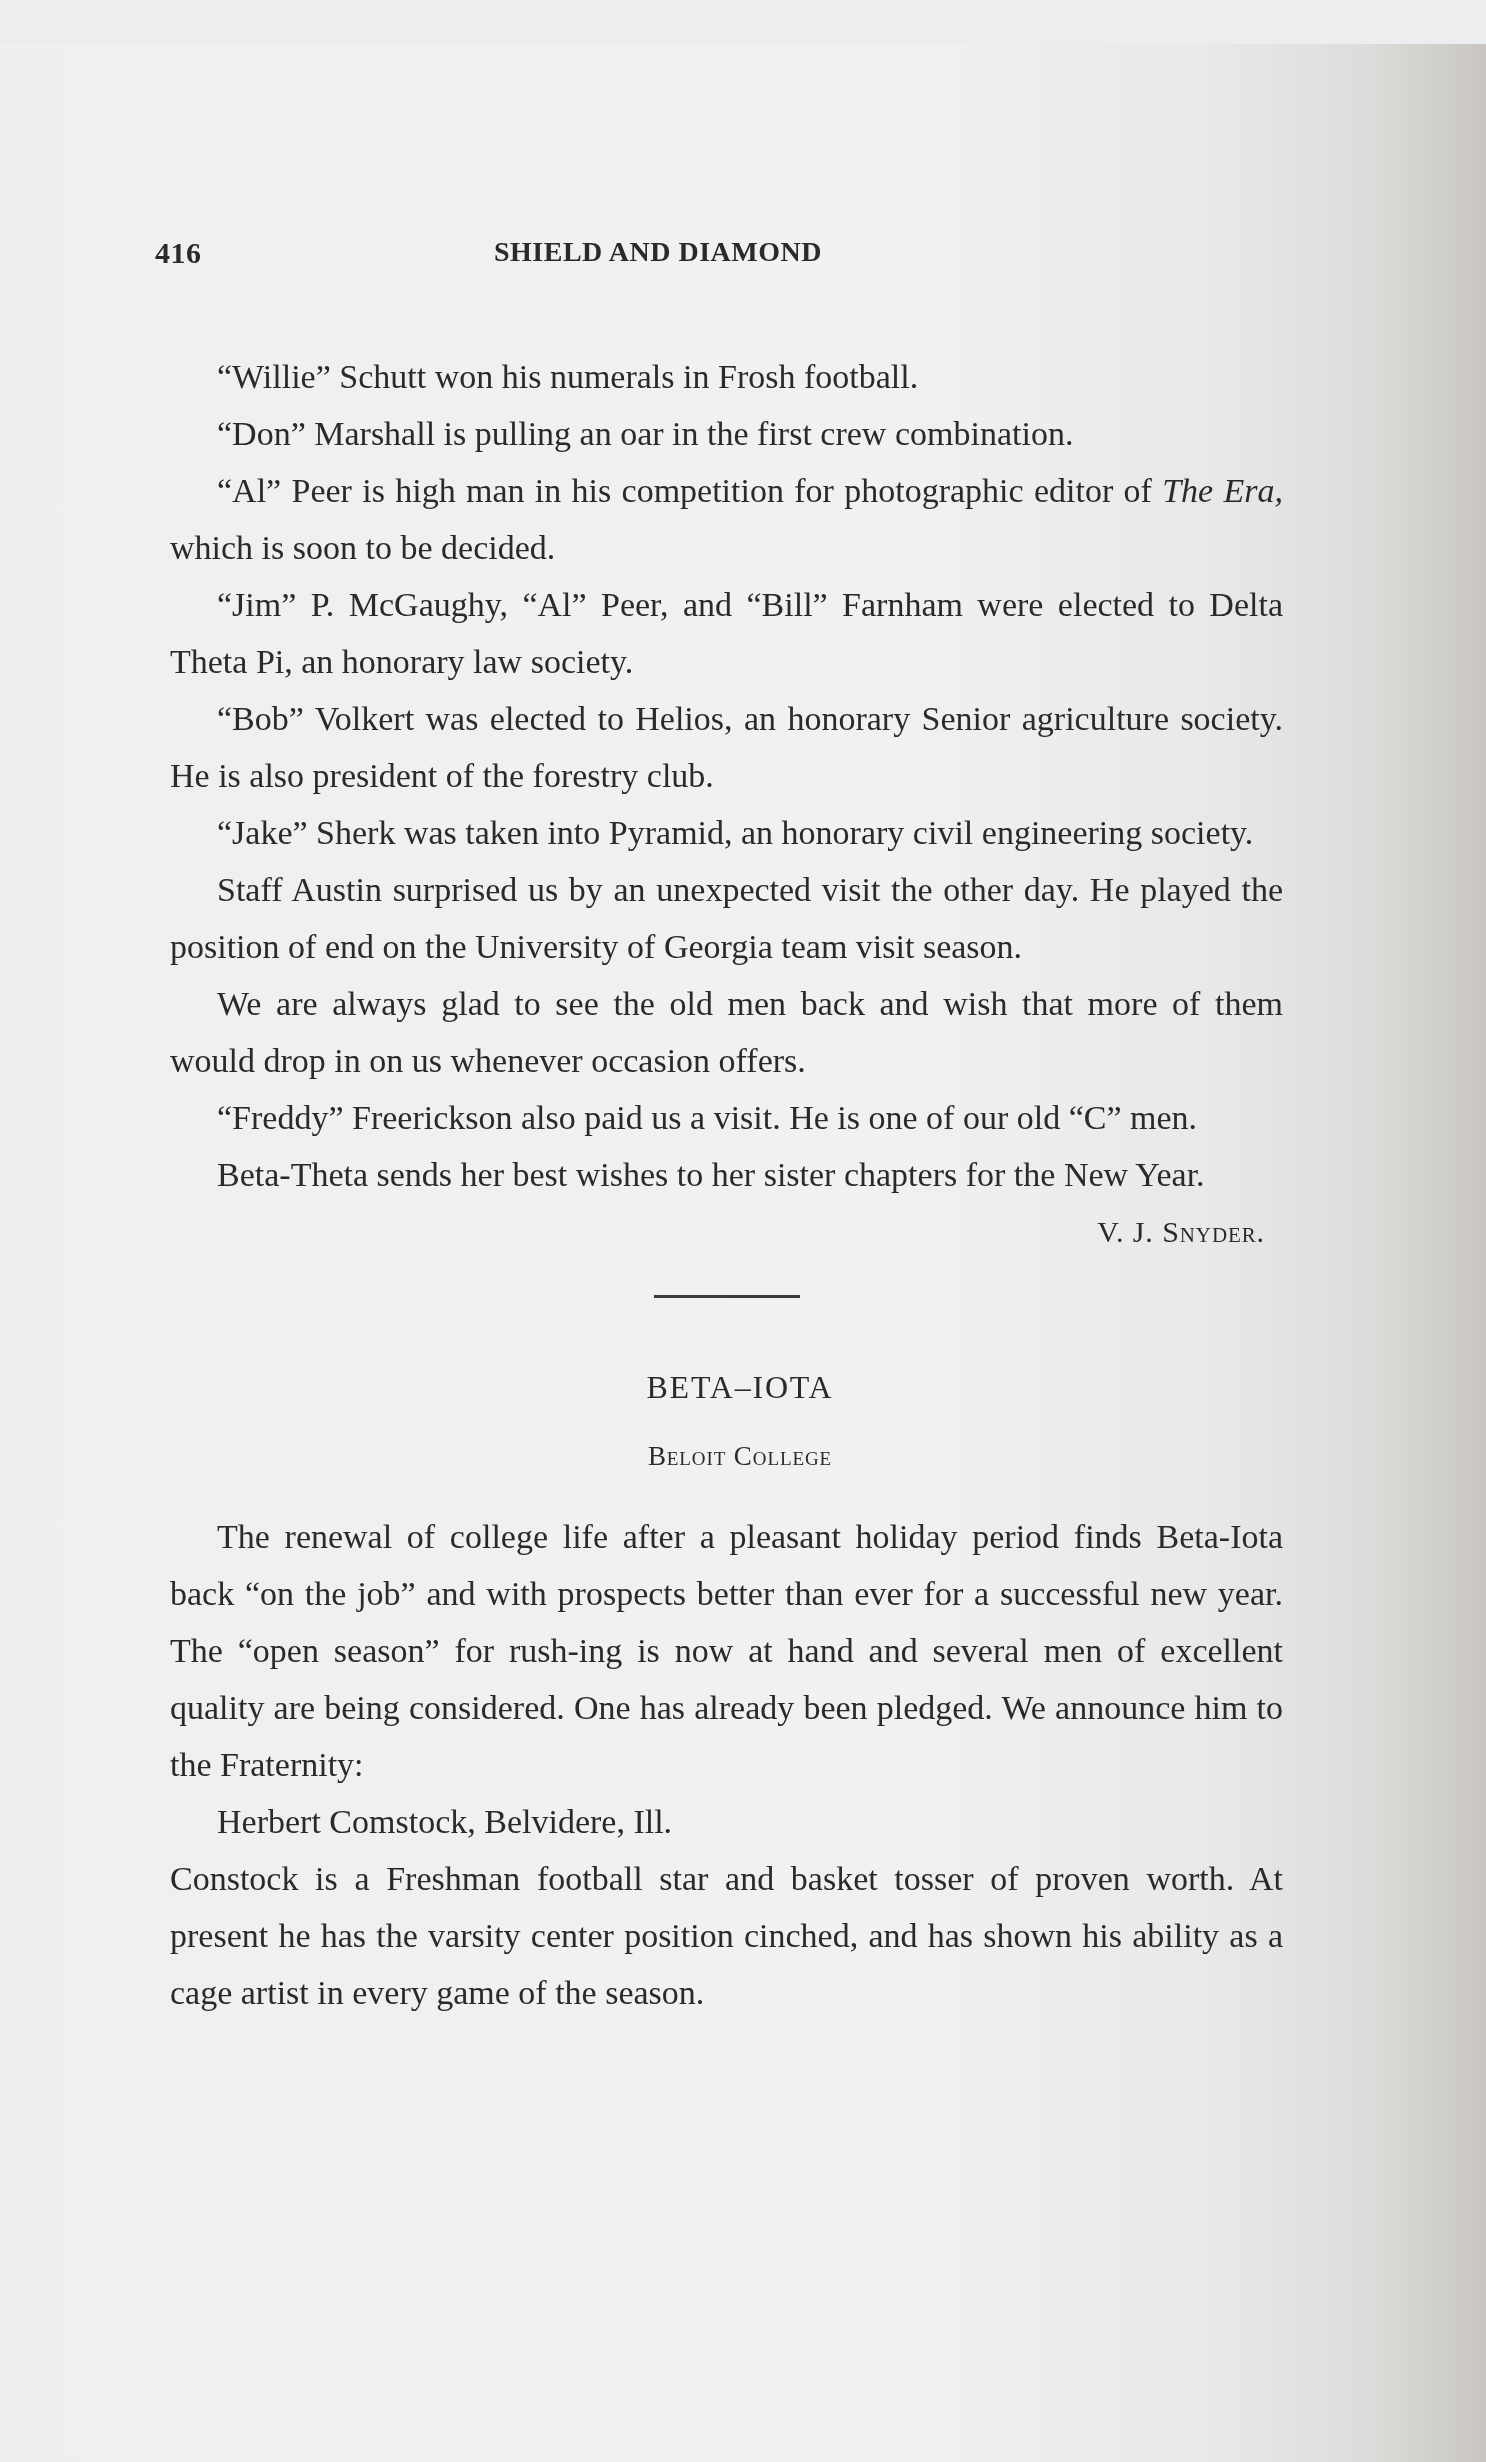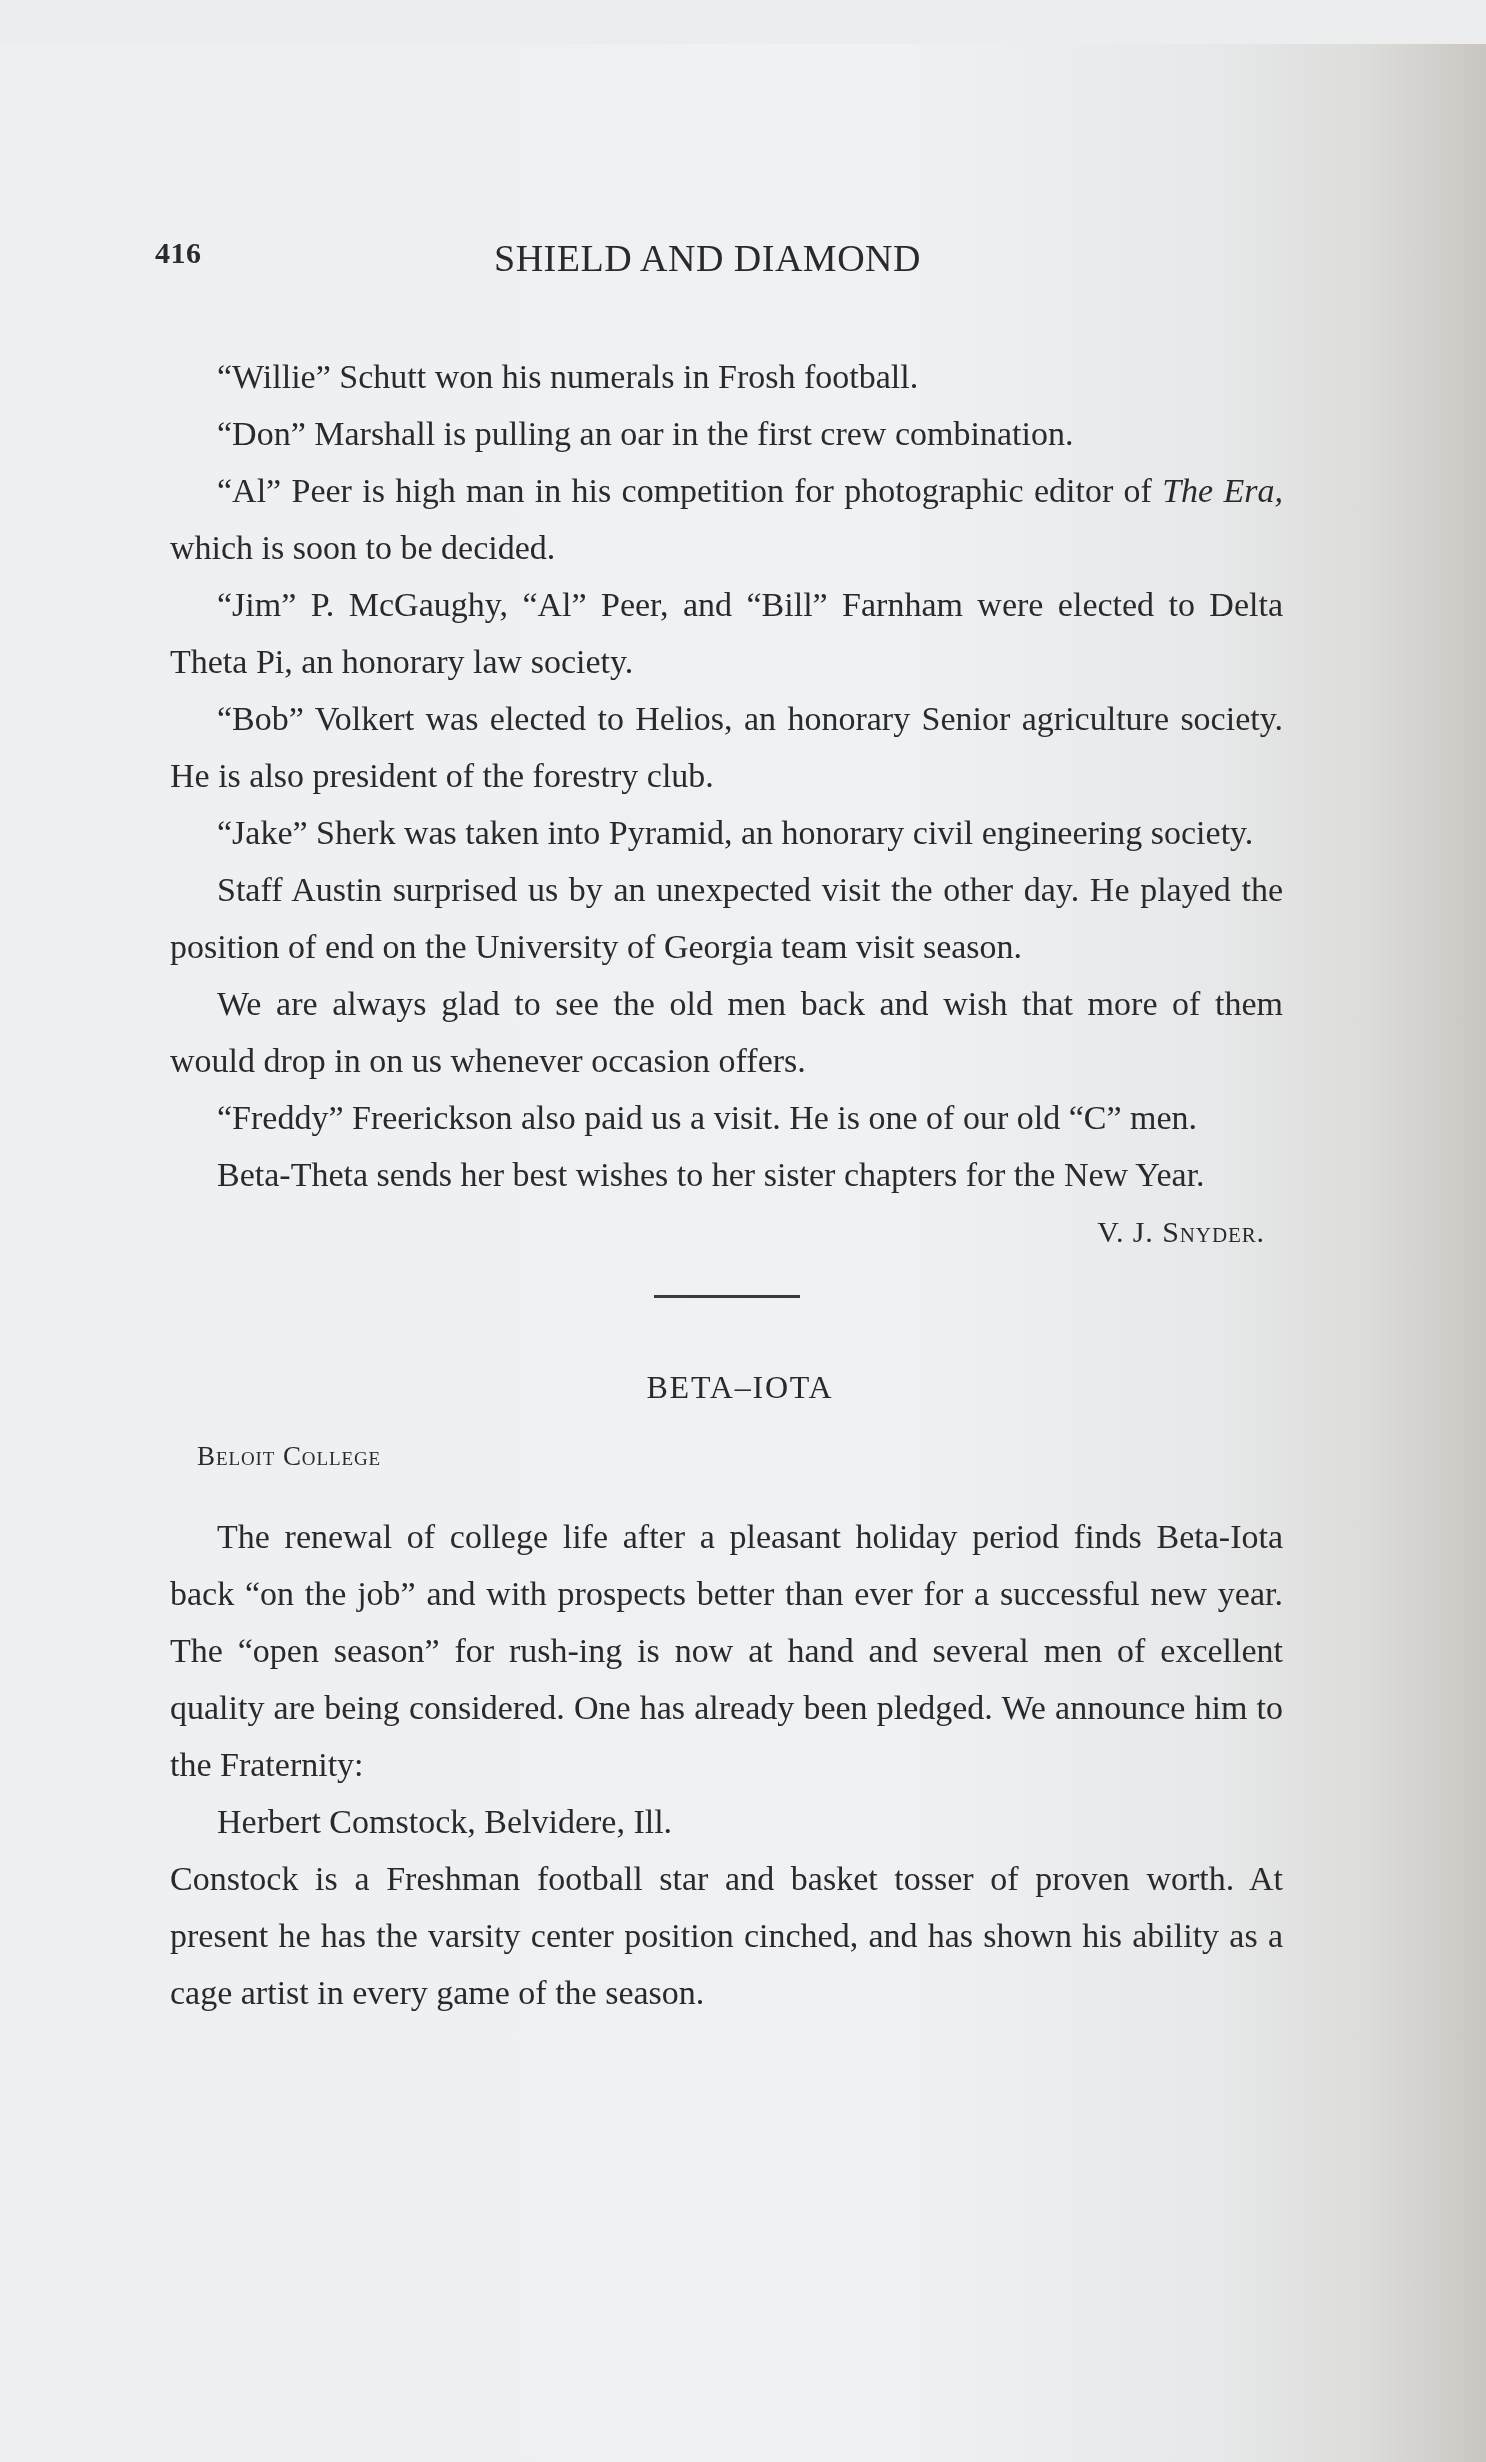--- a/index.html
+++ b/index.html
@@ -16,21 +16,21 @@
   }
   .running-head {
     position: absolute; top: 192px; left: 155px; width: 1100px; height: 46px;
   }
   .page-number {
     position: absolute; left: 0; top: 0;
     font-size: 30px; font-weight: bold; letter-spacing: 0.5px;
   }
   .journal-title {
     position: absolute; left: 339px; top: 0;
-    font-size: 38px; font-weight: normal; letter-spacing: 0.5px;
+    font-size: 28px; font-weight: bold; letter-spacing: 0.5px;
   }
   .text-block {
     position: absolute; left: 170px; top: 304px; width: 1113px;
   }
   .para {
     font-size: 34px; line-height: 57px; margin: 0;
     text-align: justify; text-indent: 47px;
   }
   .para.noindent { text-indent: 0; }
   .para i { font-style: italic; }
@@ -39,21 +39,21 @@
     padding-right: 18px; font-variant: small-caps; letter-spacing: 0.9px;
   }
   .rule {
     width: 146px; height: 2.7px; background: #3a3a3c; margin: 35px auto 0 auto;
   }
   .chapter-head {
     text-align: center; font-size: 32px; letter-spacing: 1.8px;
     margin: 71px 0 0 0; padding-left: 27px;
   }
   .college {
-    text-align: left; font-variant: small-caps; font-size: 27px;
+    text-align: center; font-variant: small-caps; font-size: 27px;
     letter-spacing: 0.9px; margin: 35px 0 36px 0; padding-left: 27px;
   }
 </style>
 </head>
 <body>
 
 <div class="page">
 
   <div class="running-head">
     <span class="page-number">416</span>

